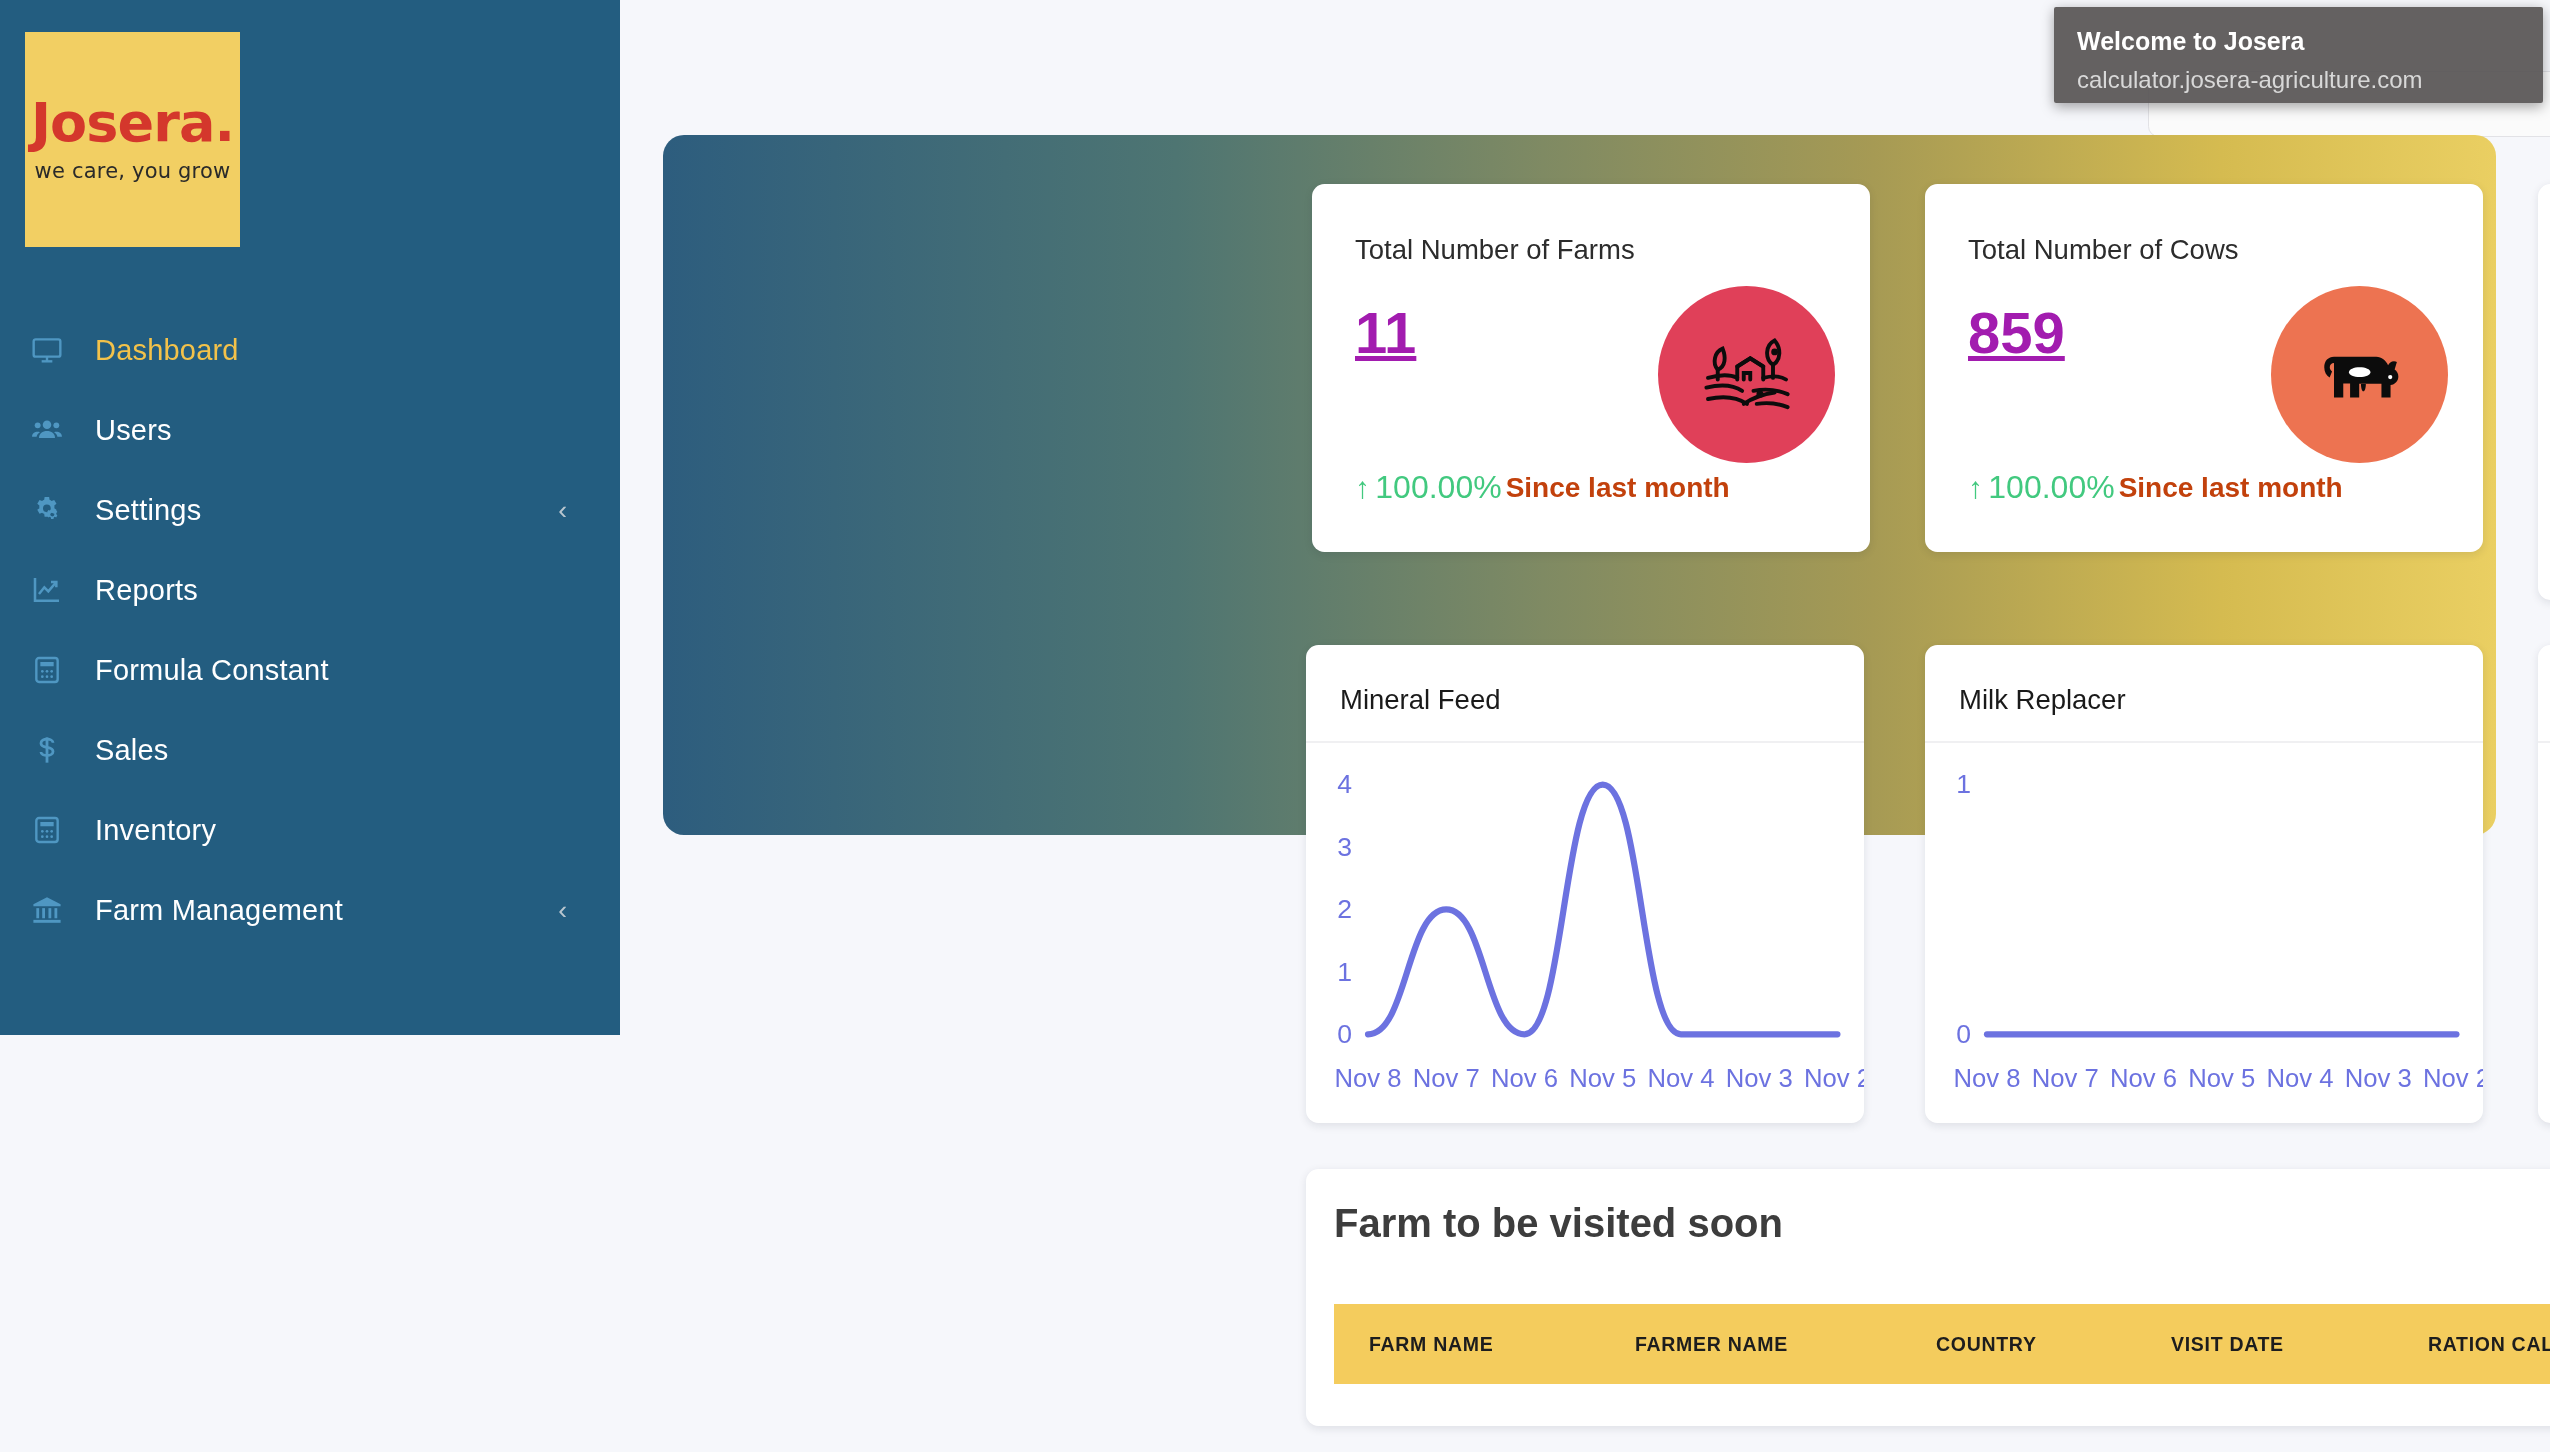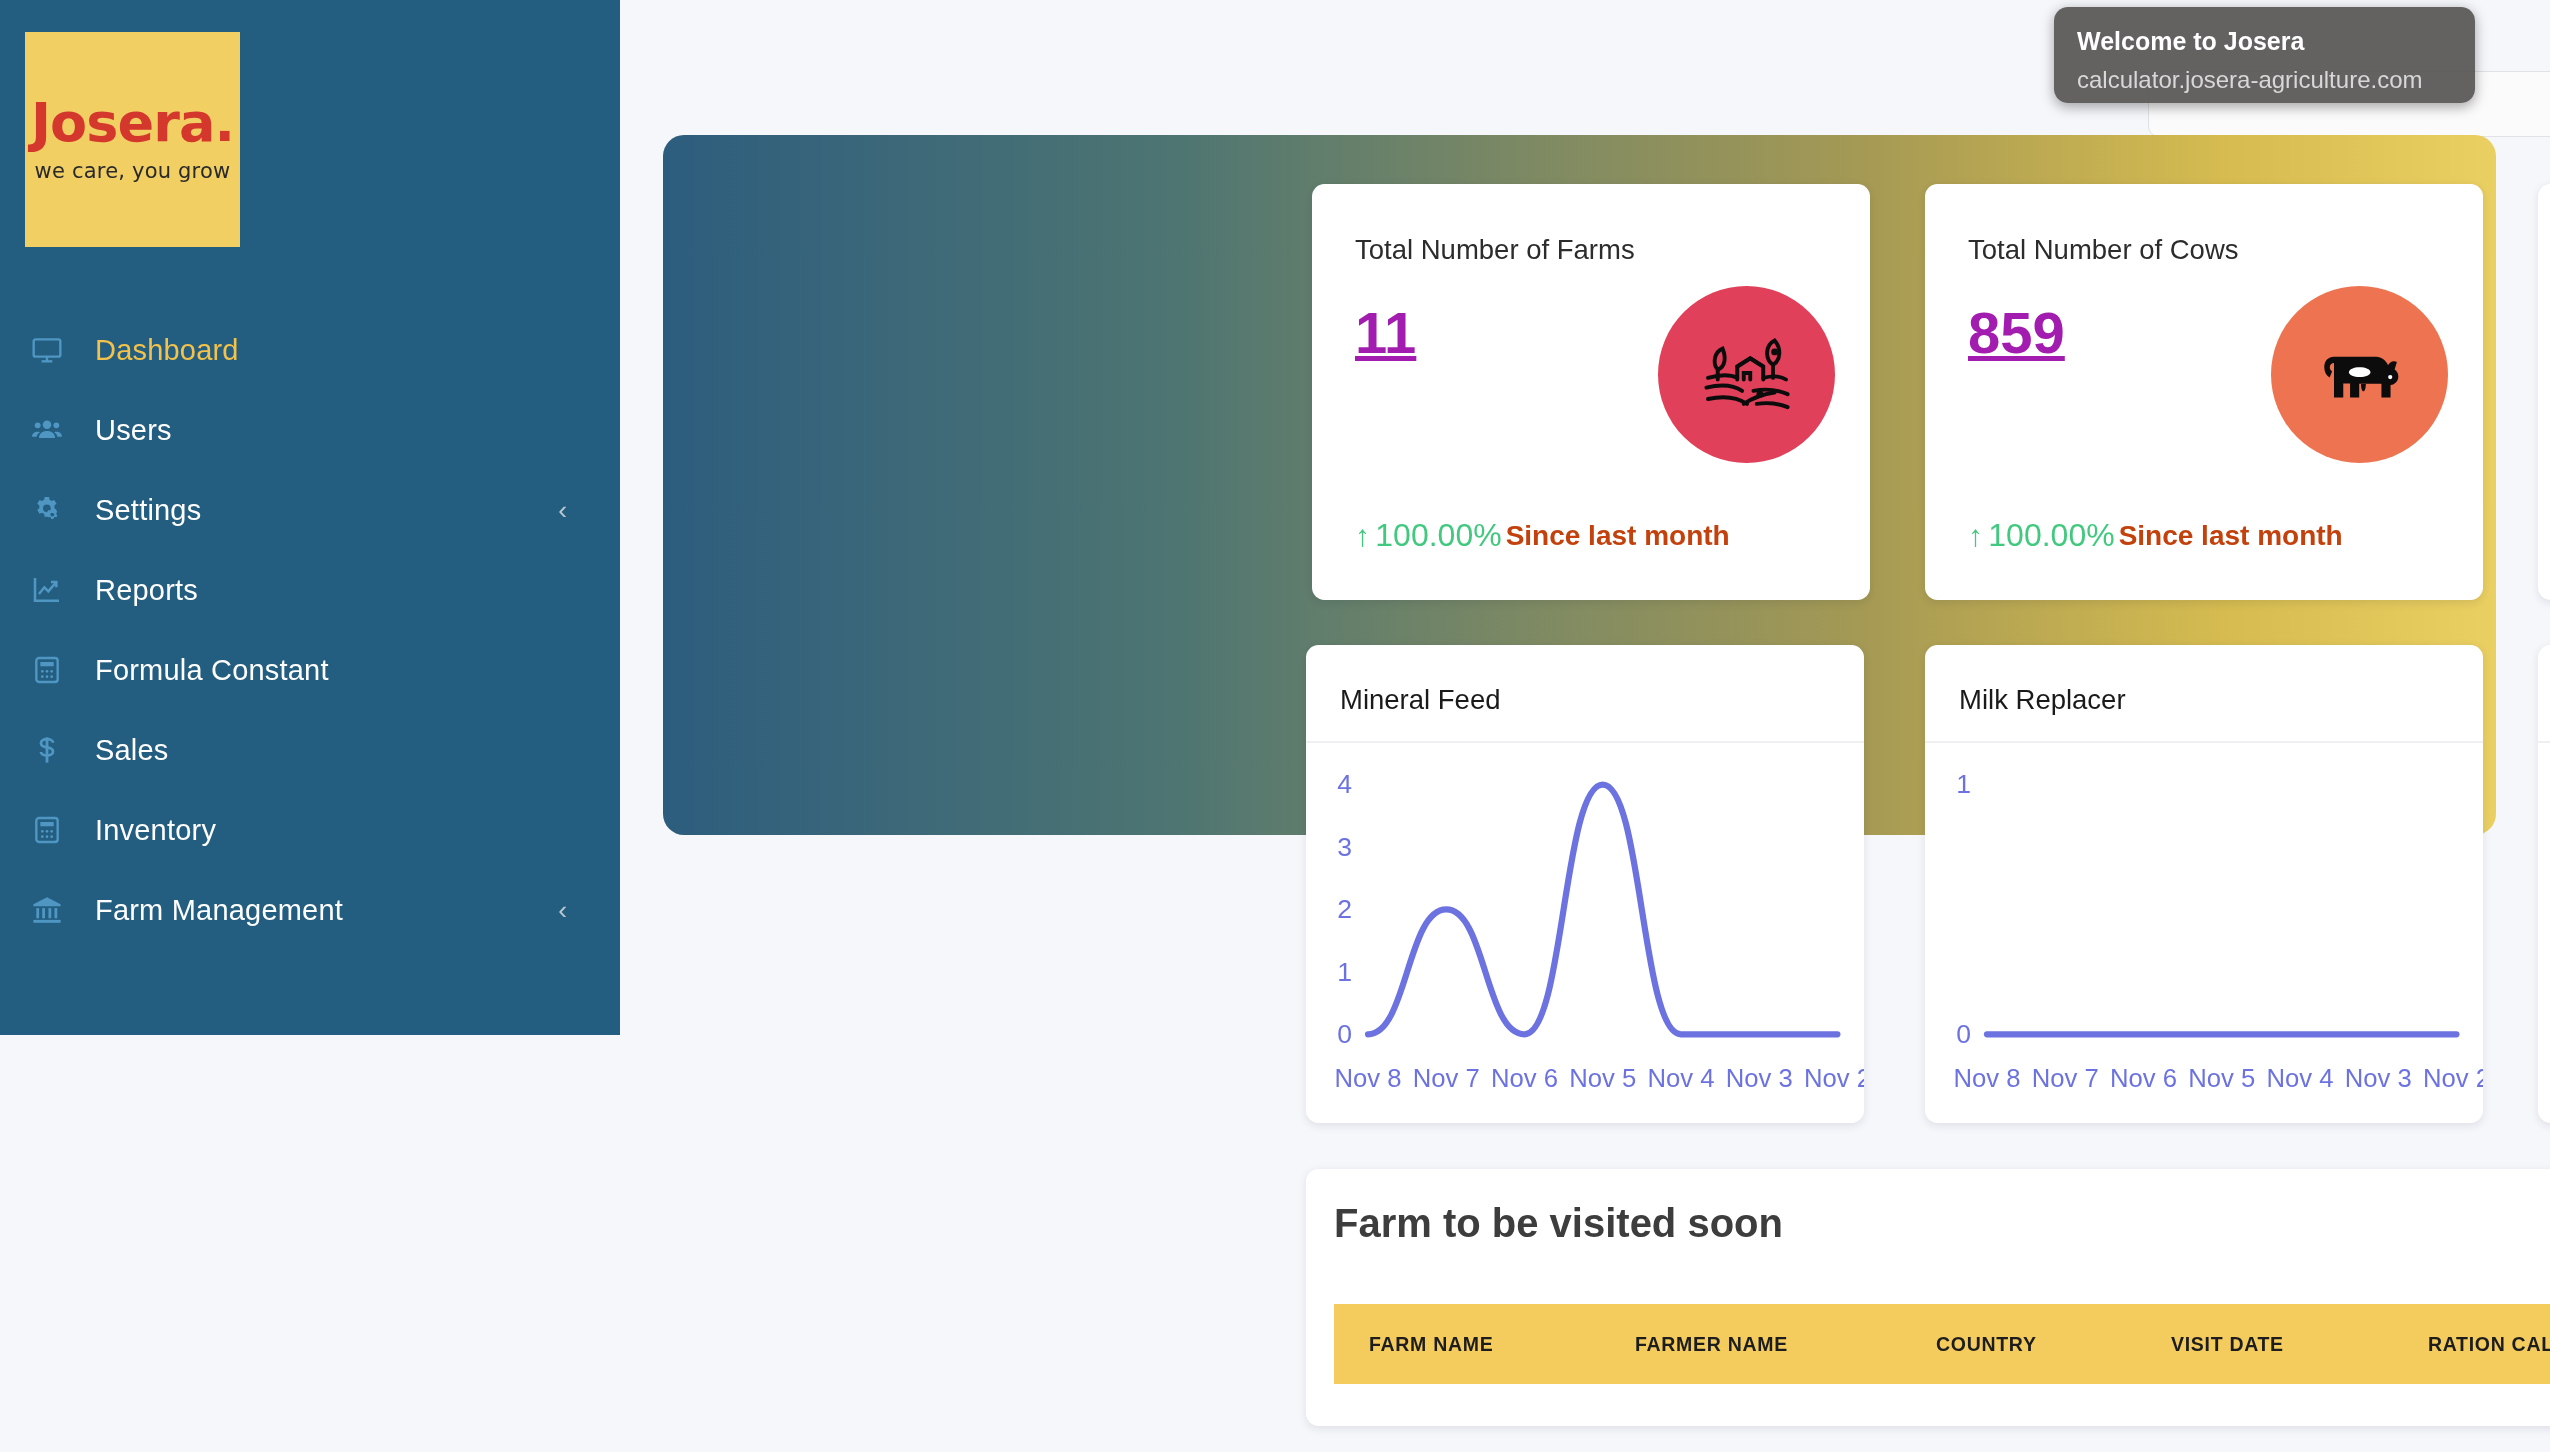--- a/index.html
+++ b/index.html
@@ -71,21 +71,21 @@
     border-radius:21px;
     background:linear-gradient(90deg,#2d5d7e 0%,#4e7572 28%,#7f8a63 48%,#a69a54 66%,#d5bb50 85%,#eacf62 100%);
   }
 
   .card{
     position:absolute; background:#ffffff; border-radius:12.4px;
     box-shadow:0 2.7px 8.9px rgba(20,30,50,.10);
   }
 
   
-  .stat{ width:558px; height:416px; top:184px;text-align:center; }
+  .stat{ width:558px; height:368px; top:184px;text-align:center; }
   .stat-1{ left:692px; }
   .stat-2{ left:1305px; }
   .stat-title{
     position:absolute; left:43px; top:50px;
     font-size:27.5px; color:#2c2c2c; font-weight:400;
   }
   .stat-value{
     position:absolute; left:43px; top:115px;
     font-size:58px; font-weight:bold; color:#a21caf;text-decoration:underline;
   }
@@ -141,22 +141,22 @@
     letter-spacing:0.7px;
   }
   .th-0{ margin-left:35px; width:266px; }
   .th-1{ width:301px; }
   .th-2{ width:235px; }
   .th-3{ width:257px; }
   .th-4{ width:496px; }
 
   
   .notif{
-    position:absolute; left:2054px; top:7px; width:421px; height:96px;
-    background:rgba(88,85,85,.93); border-radius:14px;
+    position:absolute; left:2054px; top:7px; width:489px; height:96px;
+    background:rgba(88,85,85,.93); border-radius:2px;
     box-shadow:0 3.5px 12.4px rgba(0,0,0,.35);
     padding:19.5px 23px;
   }
   .notif-title{ font-size:25px; font-weight:bold; color:#ffffff; }
   .notif-sub{ font-size:24px; color:#d8d8d8; margin-top:10px; }
   .screen-topline{
     position:absolute; left:0; top:0; width:2550px; height:7px; background:#0c0c0c;
   }
 </style>
 </head>

